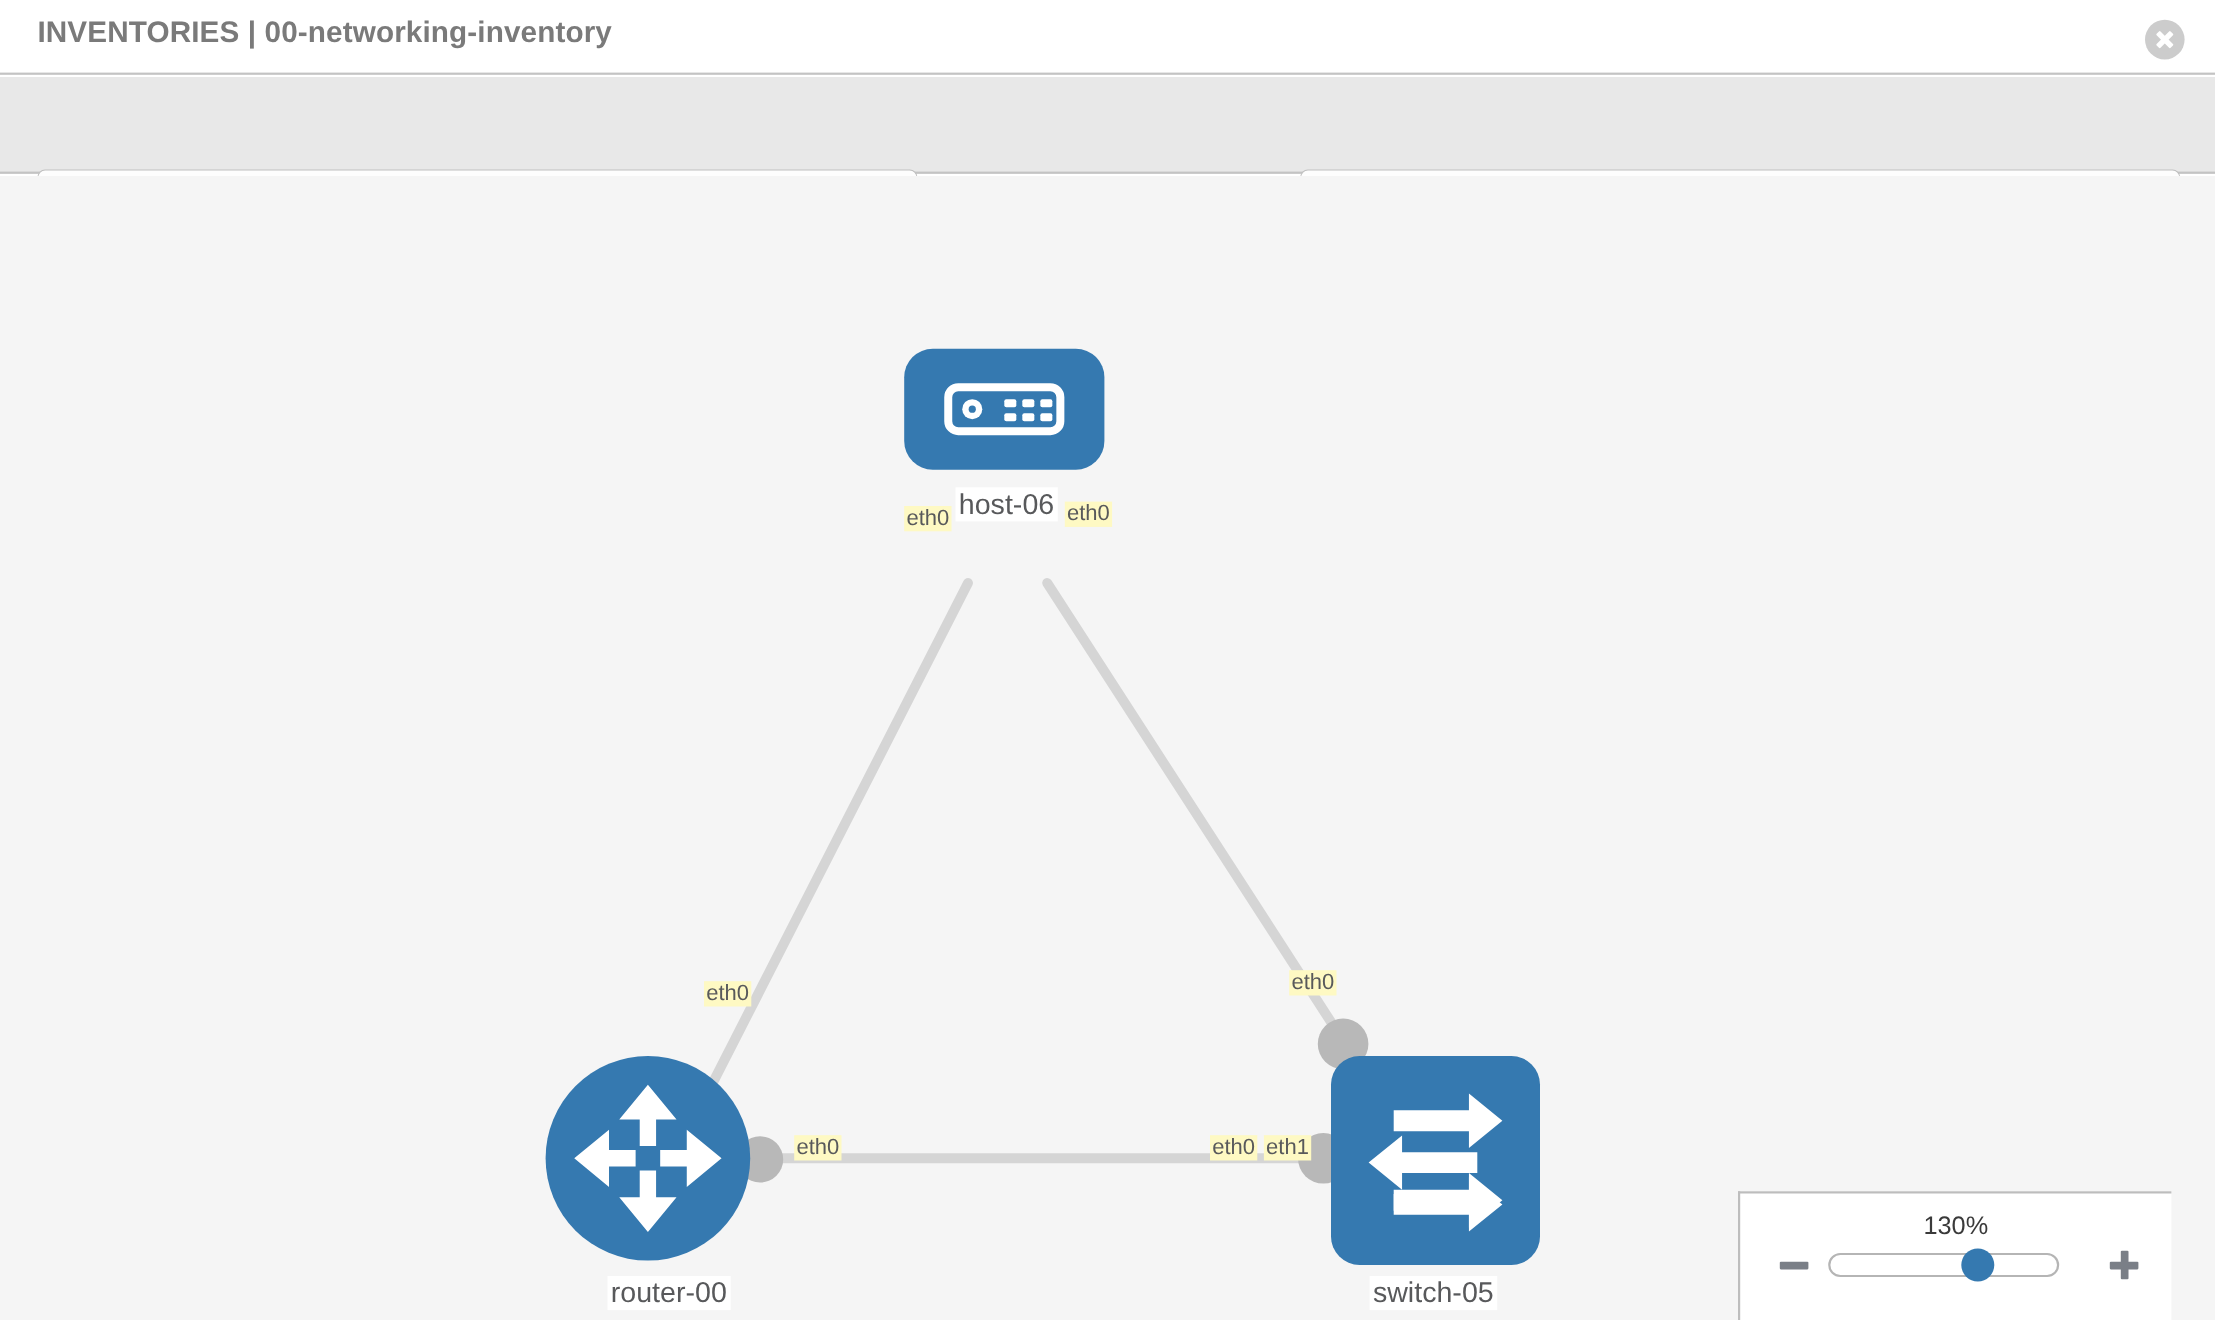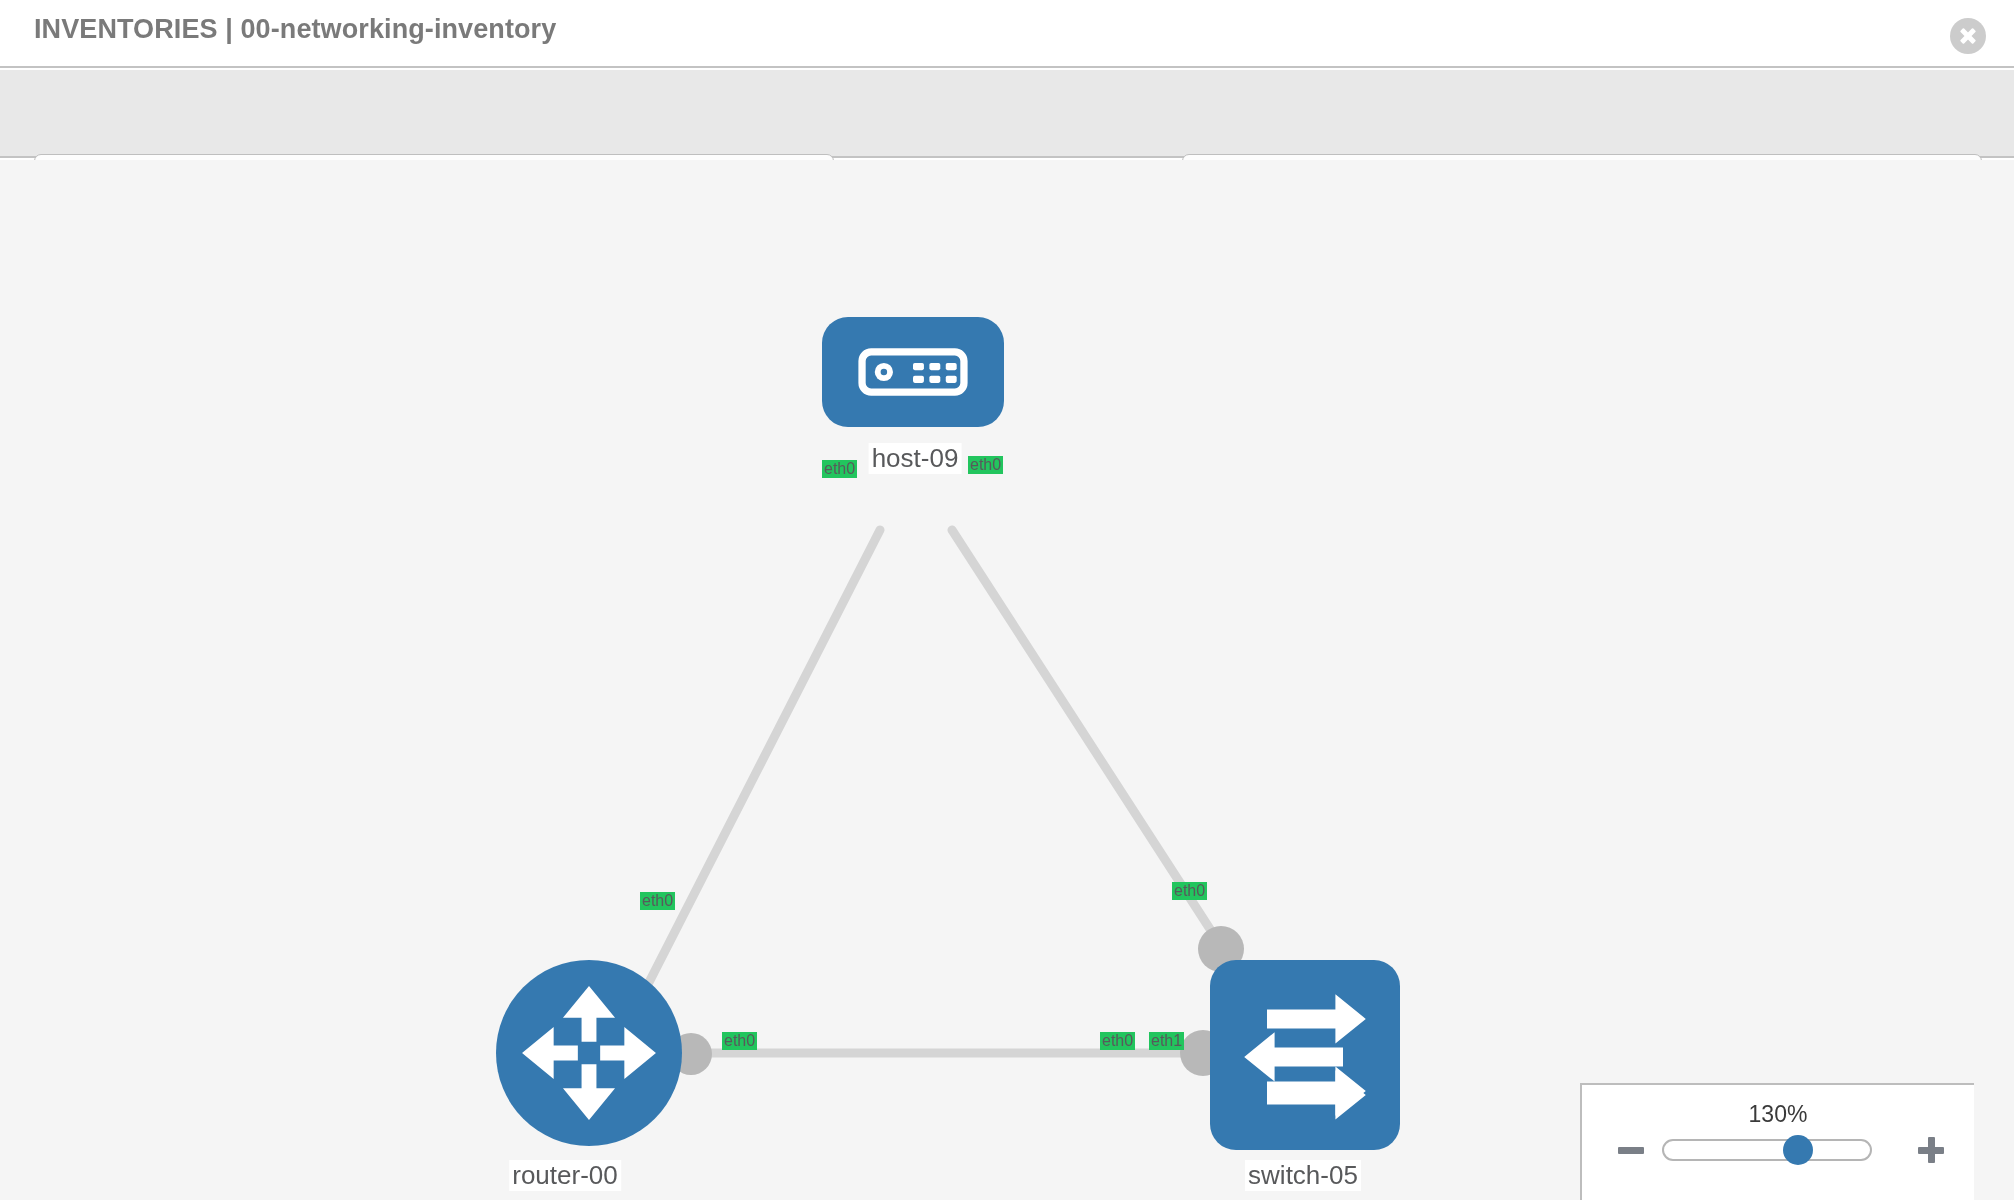--- a/index.html
+++ b/index.html
@@ -143,23 +143,23 @@
     font-size: 26px;
     color: #58595b;
     background: #ffffff;
     padding: 0 3px;
     white-space: nowrap;
     transform: translateX(-50%);
   }
 
   .iface-label {
     position: absolute;
-    font-size: 16px;
+    font-size: 20px;
     color: #58595b;
-    background: #22c55e;
+    background: #fef9c3;
     padding: 0 2px;
     white-space: nowrap;
   }
 
   .iface-dot {
     position: absolute;
     background: #b8b8b8;
     border-radius: 50%;
   }
 
@@ -288,35 +288,35 @@
         <g fill="#ffffff">
           <rect x="50" y="18" width="6" height="4" rx="1"></rect>
           <rect x="59" y="18" width="6" height="4" rx="1"></rect>
           <rect x="68" y="18" width="6" height="4" rx="1"></rect>
           <rect x="50" y="25" width="6" height="4" rx="1"></rect>
           <rect x="59" y="25" width="6" height="4" rx="1"></rect>
           <rect x="68" y="25" width="6" height="4" rx="1"></rect>
         </g>
       </svg>
     </div>
-    <span class="node-label" style="left:915px; top:283px;">host-09</span>
+    <span class="node-label" style="left:915px; top:283px;">host-06</span>
     <span class="iface-label" style="left:822px; top:300px;">eth0</span>
     <span class="iface-label" style="left:968px; top:296px;">eth0</span>
 
     <div class="node circle" style="left:496px; top:800px; width:186px; height:186px;">
       <svg viewBox="0 0 100 100" width="186" height="186">
         <g fill="#ffffff">
           <path d="M50 14 L64 31 L54 31 L54 44 L46 44 L46 31 L36 31 Z"></path>
           <path d="M50 86 L36 69 L46 69 L46 56 L54 56 L54 69 L64 69 Z"></path>
           <path d="M14 50 L31 36 L31 46 L44 46 L44 54 L31 54 L31 64 Z"></path>
           <path d="M86 50 L69 64 L69 54 L56 54 L56 46 L69 46 L69 36 Z"></path>
         </g>
       </svg>
     </div>
-    <span class="node-label" style="left:565px; top:1000px;">router-00</span>
+    <span class="node-label" style="left:608px; top:1000px;">router-00</span>
     <span class="iface-label" style="left:640px; top:732px;">eth0</span>
     <span class="iface-label" style="left:722px; top:872px;">eth0</span>
 
     <div class="node square" style="left:1210px; top:800px; width:190px; height:190px;">
       <svg viewBox="0 0 100 100" width="190" height="190">
         <g fill="#ffffff">
           <path d="M30 26 L66 26 L66 18 L82 31 L66 44 L66 36 L30 36 Z"></path>
           <path d="M70 46 L34 46 L34 38 L18 51 L34 64 L34 56 L70 56 Z"></path>
           <path d="M30 64 L66 64 L66 56 L82 69 L66 82 L66 74 L30 74 Z"></path>
           <path d="M70 84 L34 84 L34 76 L18 89 L34 100 L34 94 L70 94 Z" opacity="0"></path>

